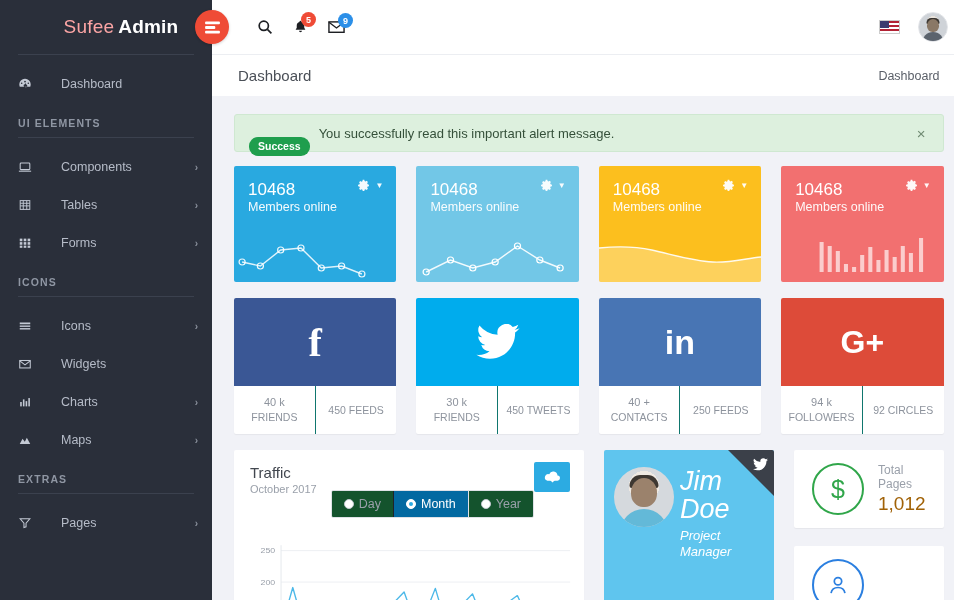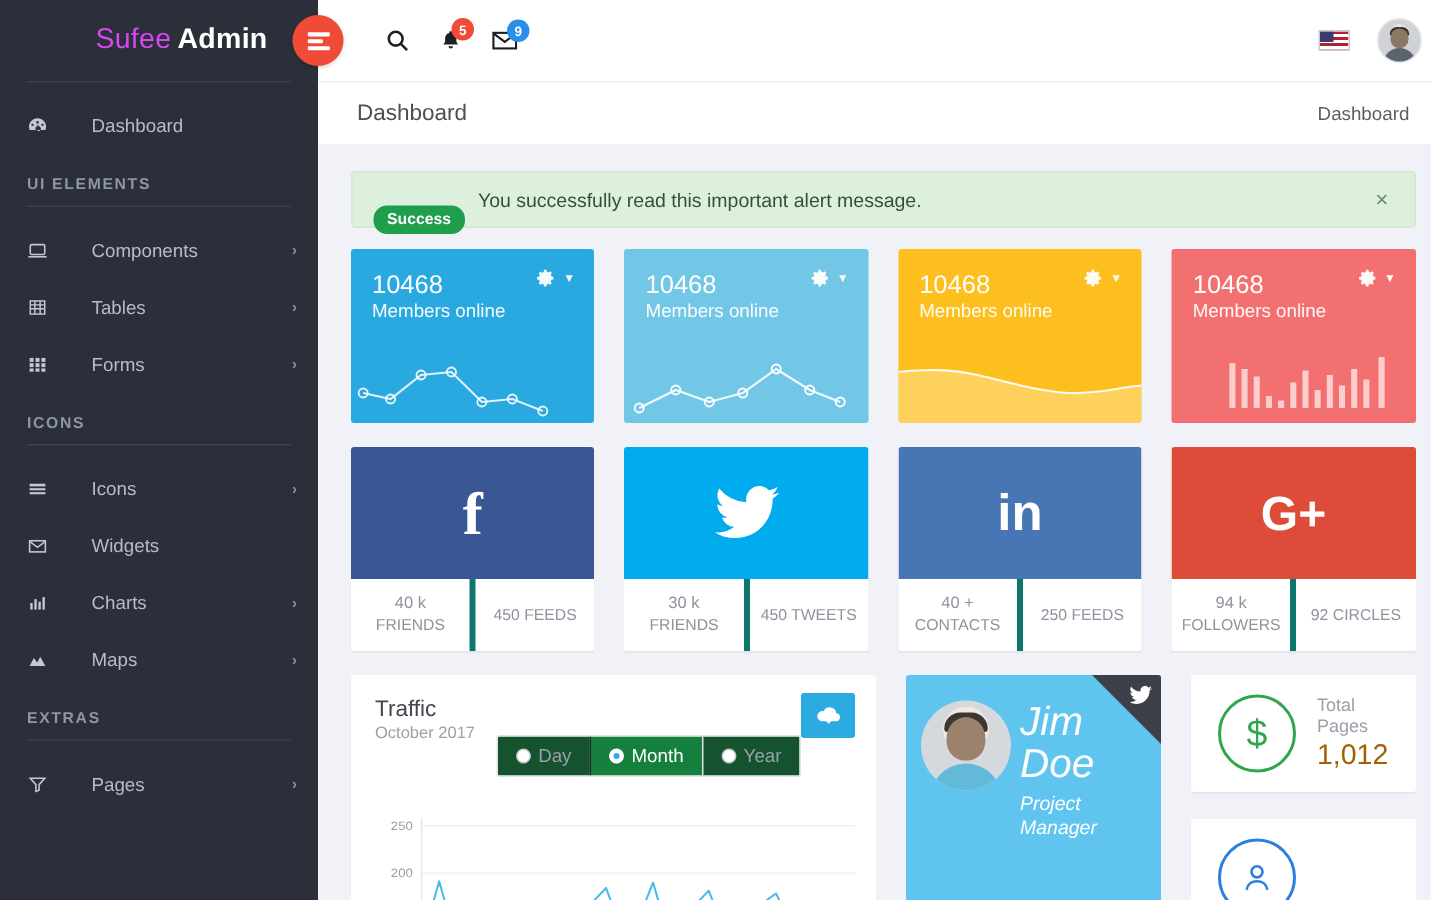--- a/index.html
+++ b/index.html
@@ -13,21 +13,21 @@
   
   .sidebar {
     width: 212px; flex: 0 0 212px; height: 600px;
     background: #2a2f3a; color: #a6adbb;
     overflow: hidden; position: relative;
   }
   .brand {
     height: 54px; display: flex; align-items: center; justify-content: center;
     font-size: 19px; color: #e8eaee; letter-spacing: .2px;
   }
-  .brand .light { font-weight: 300; color: #d946ef; margin-left: 30px; }
+  .brand .light { font-weight: 300; color: #fca5a5; margin-left: 30px; }
   .brand .bold { font-weight: 700; color: #ffffff; margin-left: 4px; }
   .nav-sep { height: 1px; background: #3b414e; margin: 0 18px 10px 18px; }
   .nav-title {
     font-size: 10.5px; font-weight: 700; letter-spacing: 1.1px;
     color: #8f96a3; padding: 14px 18px 8px 18px;
   }
   .nav-item {
     display: flex; align-items: center; height: 38px;
     padding: 0 14px 0 18px; font-size: 12.5px; color: #b6bcc8;
     cursor: pointer; position: relative;
@@ -120,21 +120,21 @@
 
   
   .social { background: #fff; border-radius: 2px; overflow: hidden; box-shadow: 0 1px 1px rgba(0,0,0,.05); }
   .social-head { height: 88px; display: flex; align-items: center; justify-content: center; }
   .social-head .glyph { color: #fff; font-weight: 700; }
   .social-foot { display: flex; height: 48px; }
   .social-col {
     flex: 1; display: flex; flex-direction: column; align-items: center; justify-content: center;
     font-size: 10.5px; color: #8d939d; line-height: 1.35; text-align: center;
   }
-  .social-col.left { border-right: 4px solid #0f766e; }
+  .social-col.left { border-right: 1px solid #0f766e; }
   .social-col .big { font-size: 11px; color: #8d939d; }
 
   
   .bottom { display: grid; grid-template-columns: 350px 170px 1fr; gap: 20px; }
 
   .panel { background: #fff; border-radius: 2px; box-shadow: 0 1px 1px rgba(0,0,0,.05); }
   .traffic { height: 160px; padding: 14px 16px 0 16px; position: relative; overflow: hidden; }
   .traffic h3 { font-size: 15px; color: #42474f; font-weight: 400; }
   .traffic .sub { font-size: 11px; color: #9aa0aa; margin-top: 2px; }
   .cloud-btn {
@@ -144,21 +144,21 @@
   }
   .seg {
     position: absolute; top: 40px; right: 50px; display: flex;
     border: 1px solid #dfe2e7; border-radius: 2px; overflow: hidden; background: #fff;
   }
   .seg-item {
     display: flex; align-items: center; gap: 5px; padding: 6px 12px;
     font-size: 12.5px; color: #9aa0aa; cursor: pointer; background: #14532d;
   }
   .seg-item + .seg-item { border-left: 1px solid #dfe2e7; }
-  .seg-item.active { background: #15803d; color: #fff; border-color: #1f2329; }
+  .seg-item.active { background: #0369a1; color: #fff; border-color: #1f2329; }
   .radio {
     width: 10px; height: 10px; border-radius: 50%; border: 1px solid #c3c8d0;
     display: inline-block; position: relative; background: #fff;
   }
   .seg-item.active .radio { border-color: #fff; }
   .seg-item.active .radio::after {
     content: ''; position: absolute; inset: 2px; border-radius: 50%; background: #2cabe2;
   }
   .chart-wrap { position: absolute; left: 8px; right: 10px; bottom: 0; top: 88px; }
   .chart-wrap svg { width: 100%; height: 100%; display: block; }

